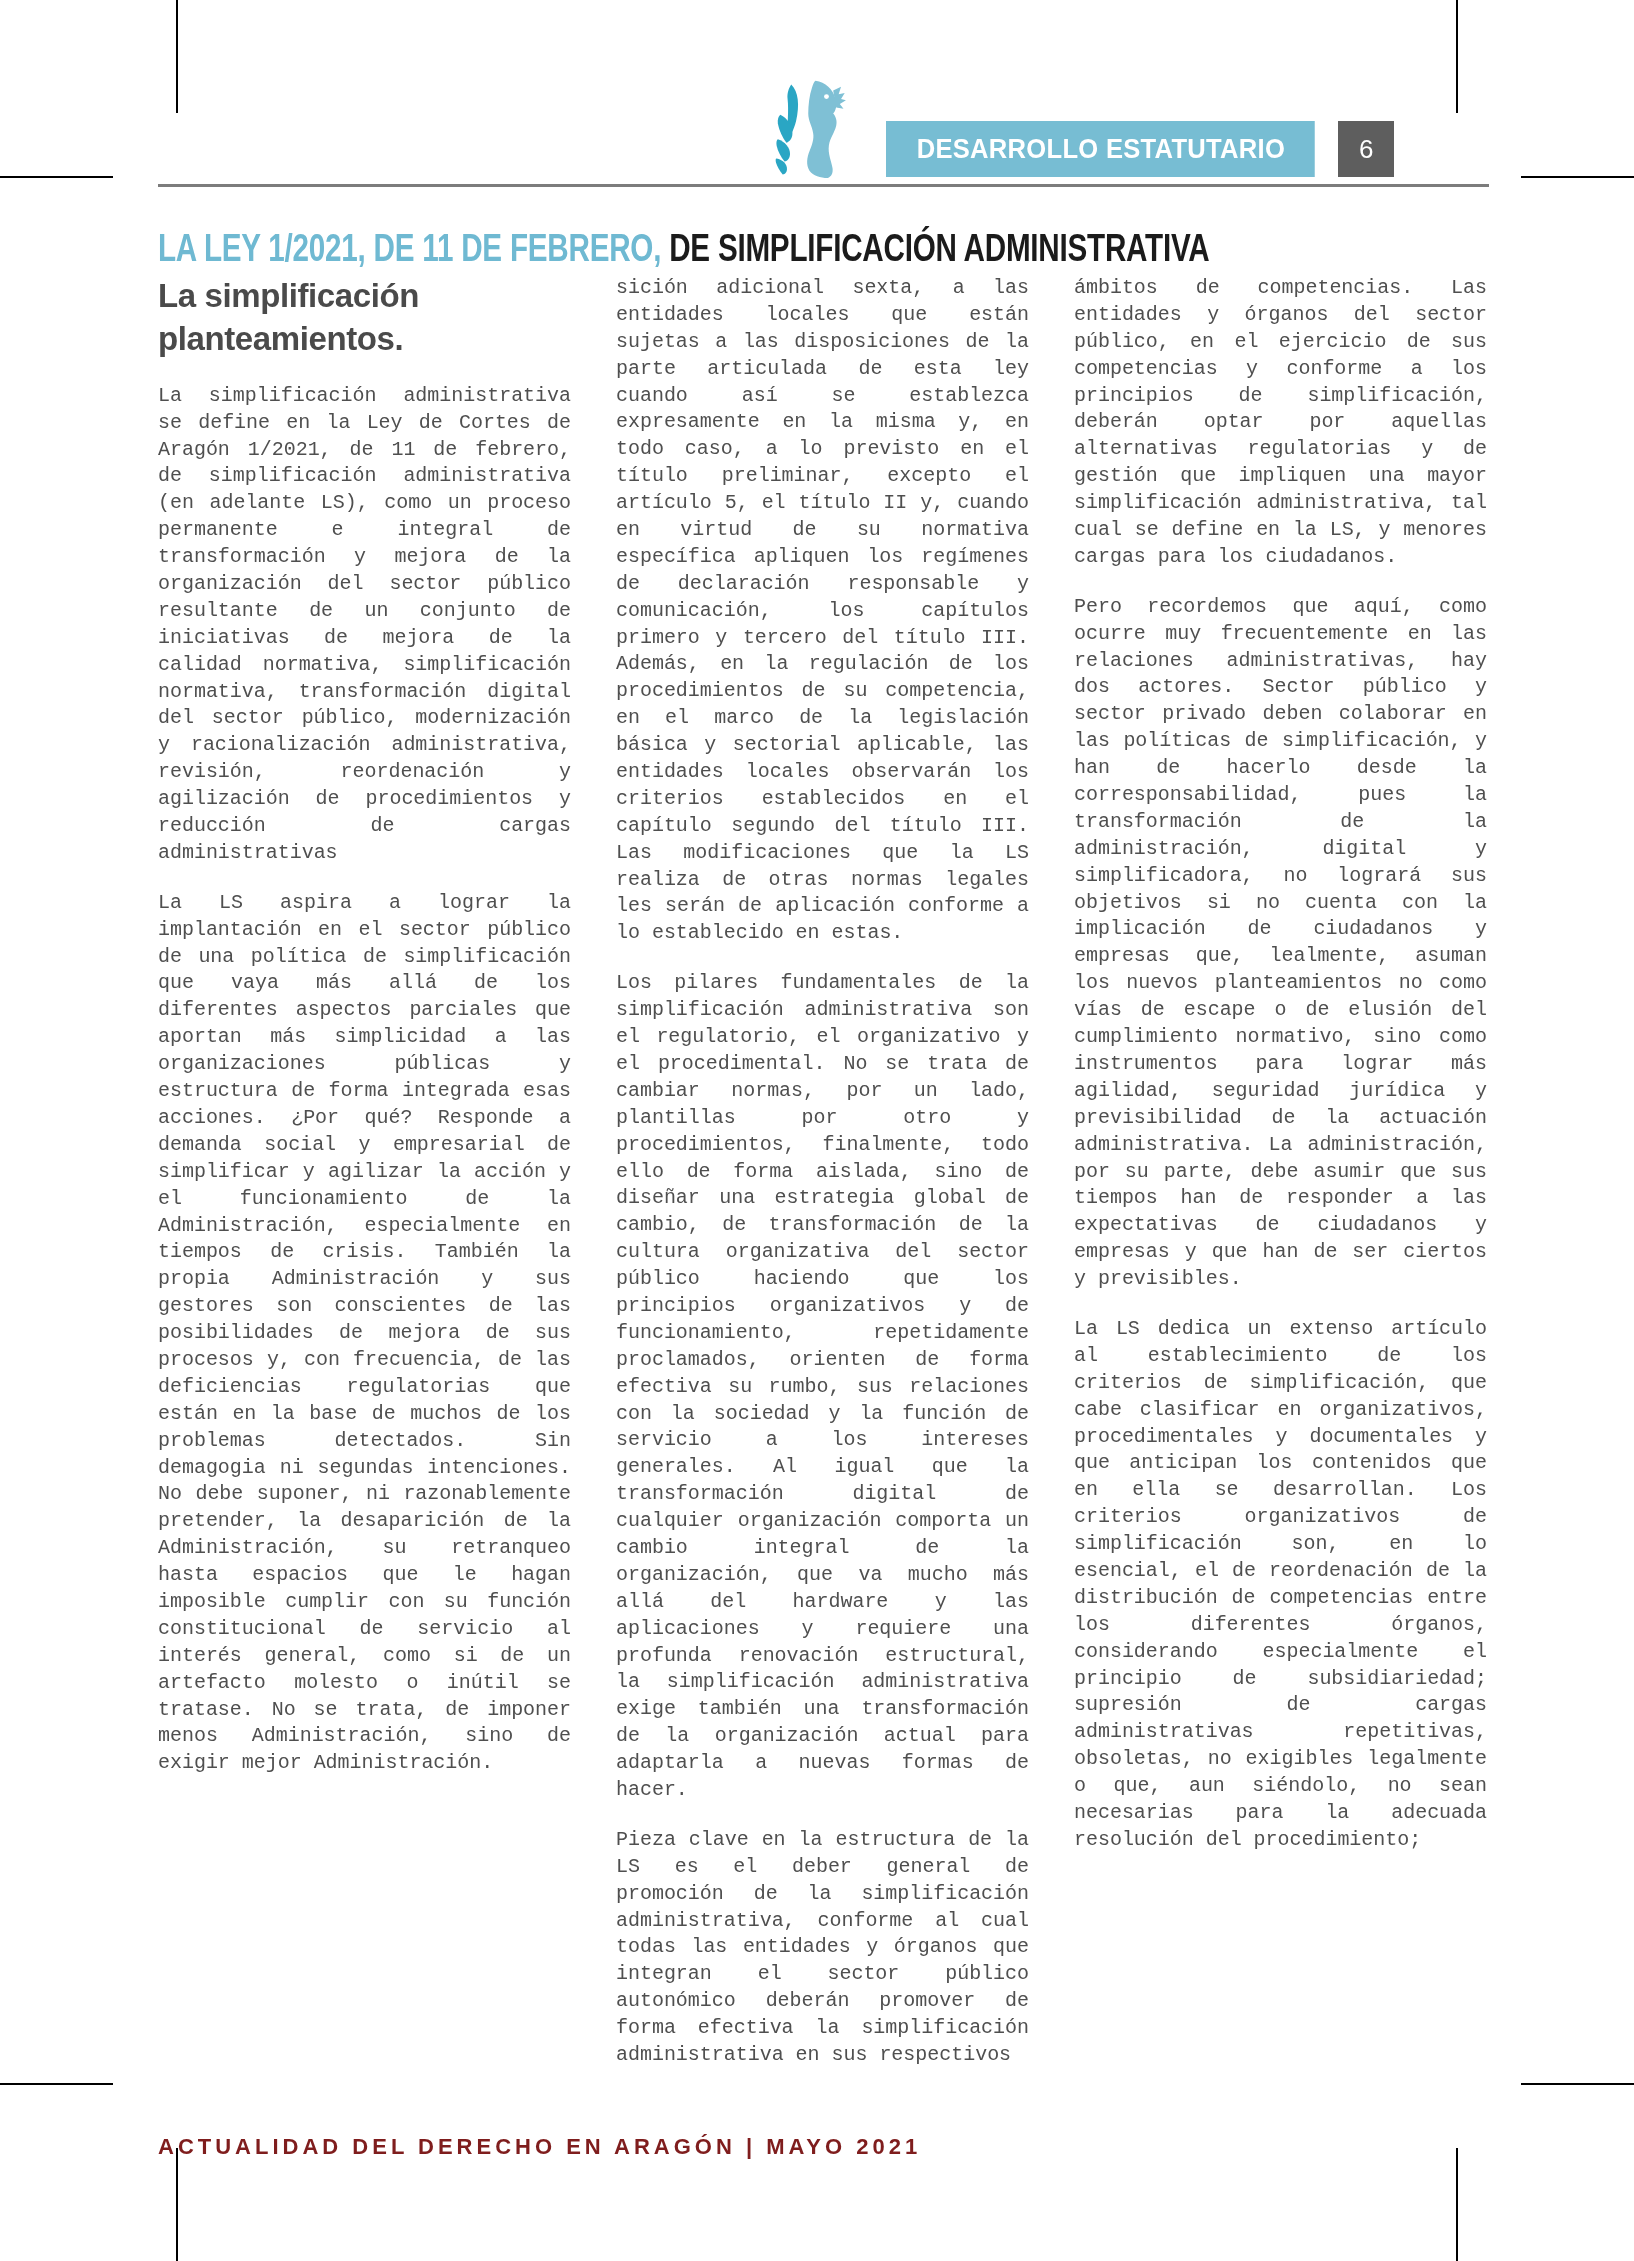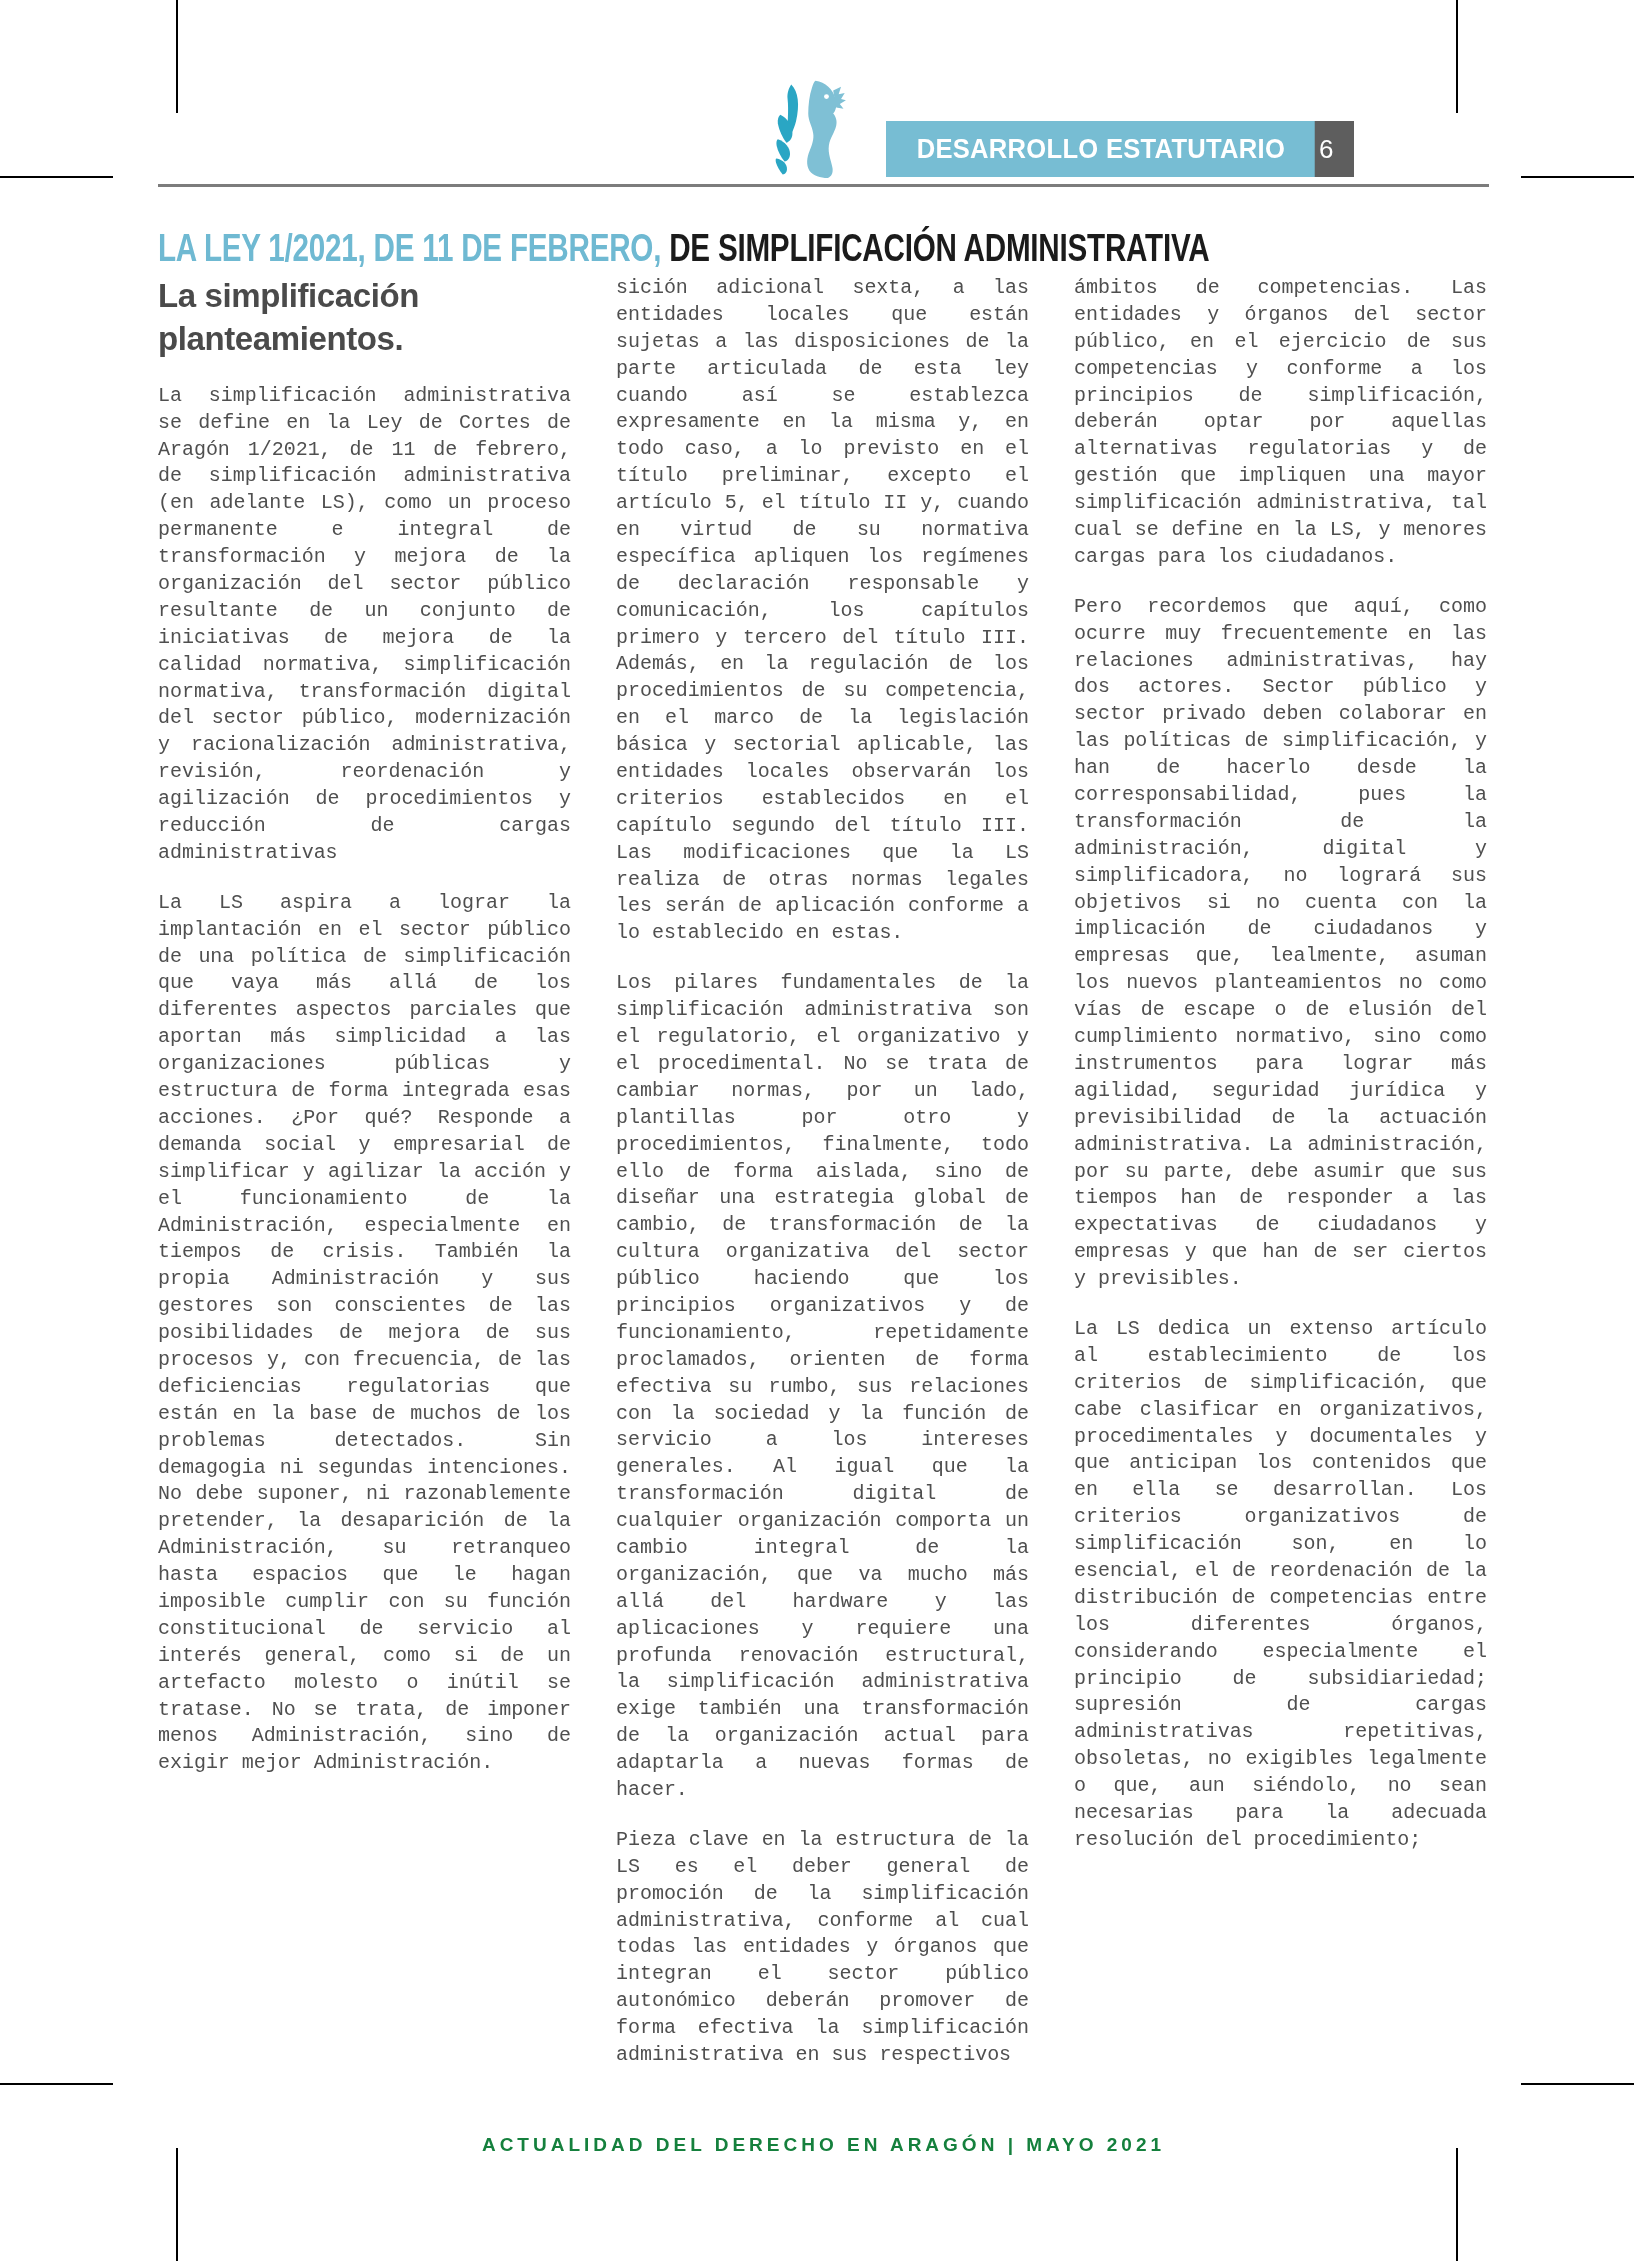--- a/index.html
+++ b/index.html
@@ -54,20 +54,21 @@
     width: 79px;
     height: 101px;
   }
   .banner {
     position: absolute;
     left: 728px;
     top: 48px;
     height: 56px;
     display: flex;
     align-items: stretch;
+    gap: 40px;
   }
   .banner-label {
     background: #77bdd3;
     color: #ffffff;
     font-size: 27.5px;
     font-weight: bold;
     letter-spacing: 0.3px;
     display: flex;
     align-items: center;
     padding: 0 32px 0 33px;
@@ -149,23 +150,22 @@
     font-family: Liberation Mono, monospace;
   }
   p.body:last-child { margin-bottom: 0; }
 
   
   .footer {
     position: absolute;
     left: 0;
     top: 2061px;
     width: 1331px;
-    text-align: center;
-    color: #15803d;
-    font-size: 19px;
+    color: #7f1d1d;
+    font-size: 22px;
     font-weight: bold;
     letter-spacing: 4px;
   }
 </style>
 </head>
 <body>
 
 <div class="crop v crop-tl-v"></div>
 <div class="crop h crop-tl-h"></div>
 <div class="crop v crop-tr-v"></div>

